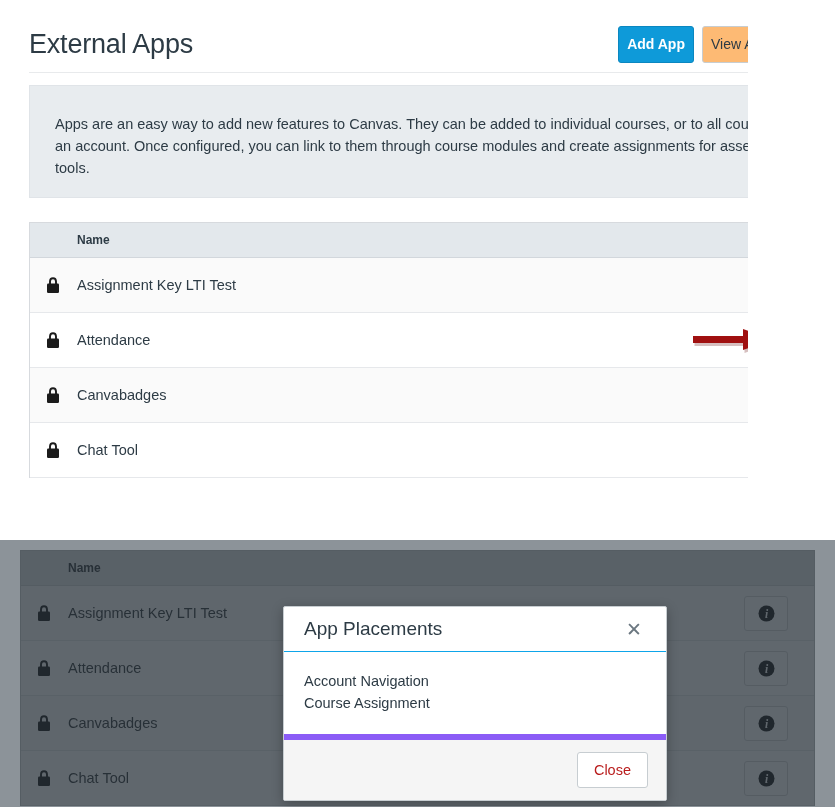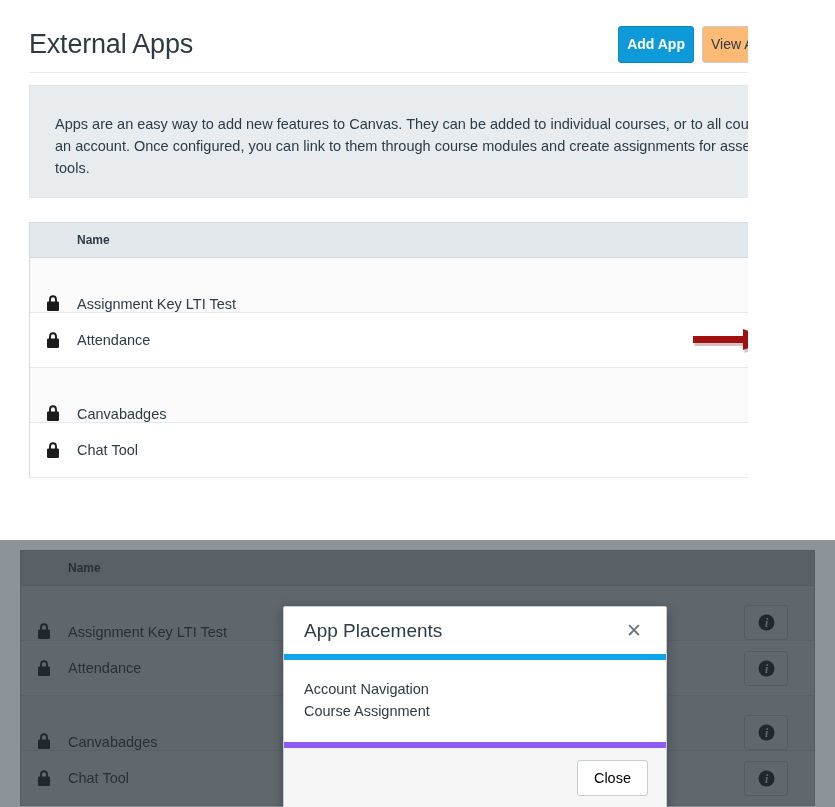--- a/index.html
+++ b/index.html
@@ -130,21 +130,21 @@
   }
   .th-action { width: 70px; flex: none; }
 
   .tbl-row {
     height: 55px;
     display: flex;
     align-items: center;
     border-bottom: 1px solid #e6e8eb;
     background: #ffffff;
   }
-  .tbl-row.alt { background: #fafafa; align-items: flex-end; }
+  .tbl-row.alt { background: #fafafa; }
   .cell-lock {
     width: 45px; flex: none;
     display: flex; align-items: center; justify-content: center;
   }
   .cell-name {
     flex: 1 1 auto;
     font-size: 14.5px;
     color: #2d3b45;
     padding-left: 2px;
   }
@@ -214,26 +214,26 @@
     position: absolute;
     left: 283px; top: 66px;
     width: 384px;
     background: #ffffff;
     border: 1px solid #c7cdd1;
     border-radius: 2px;
     box-shadow: 0 3px 12px rgba(0,0,0,0.28);
     z-index: 10;
   }
   .modal-header {
-    height: 53px;
+    height: 45px;
     padding: 0 20px;
     display: flex;
     align-items: center;
     justify-content: space-between;
-    border-bottom: 6px solid #0ea5e9;
+    border-bottom: 1px solid #0ea5e9;
   }
   .modal-title {
     font-size: 19px;
     font-weight: 400;
     color: #2d3b45;
     margin: 0;
   }
   .modal-close {
     background: none;
     border: none;
@@ -258,21 +258,21 @@
     background: #f5f5f5;
     padding: 12px 18px;
     display: flex;
     justify-content: flex-end;
   }
   .btn-close-modal {
     background: #ffffff;
     border: 1px solid #c7cdd1;
     border-radius: 3px;
     font-size: 14.5px;
-    color: #000000;
+    color: #b91c1c;
     padding: 0 16px;
     height: 36px;
     cursor: pointer;
     font-family: "Liberation Sans", sans-serif;
   }
 </style>
 </head>
 <body>
 
 <div id="page">

